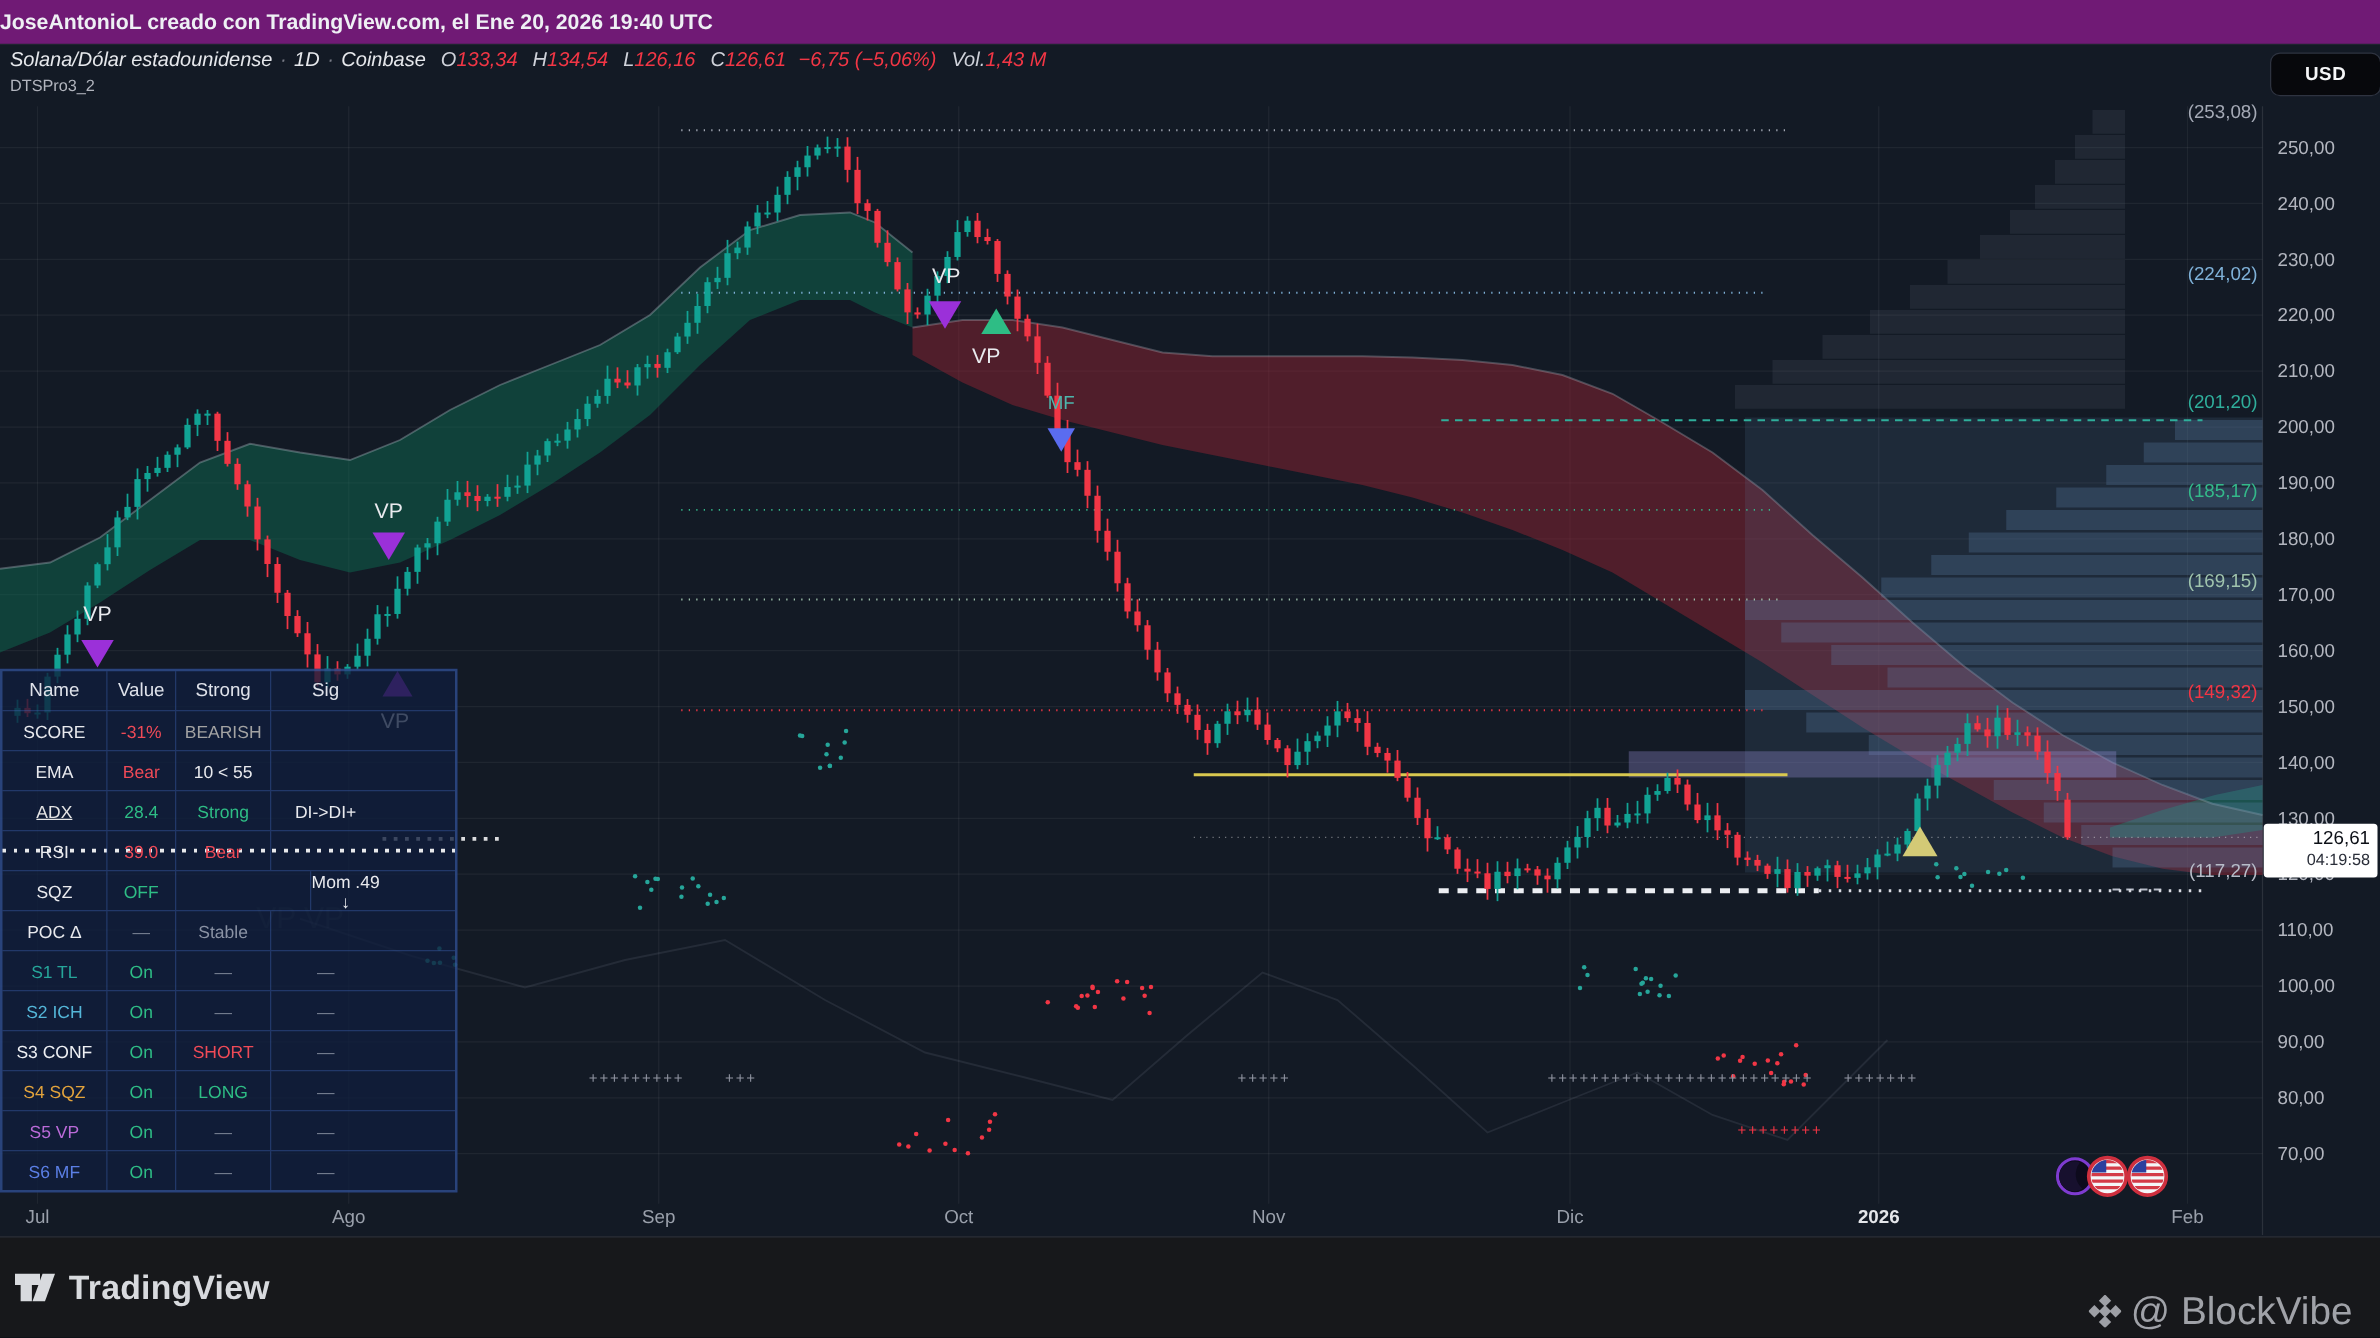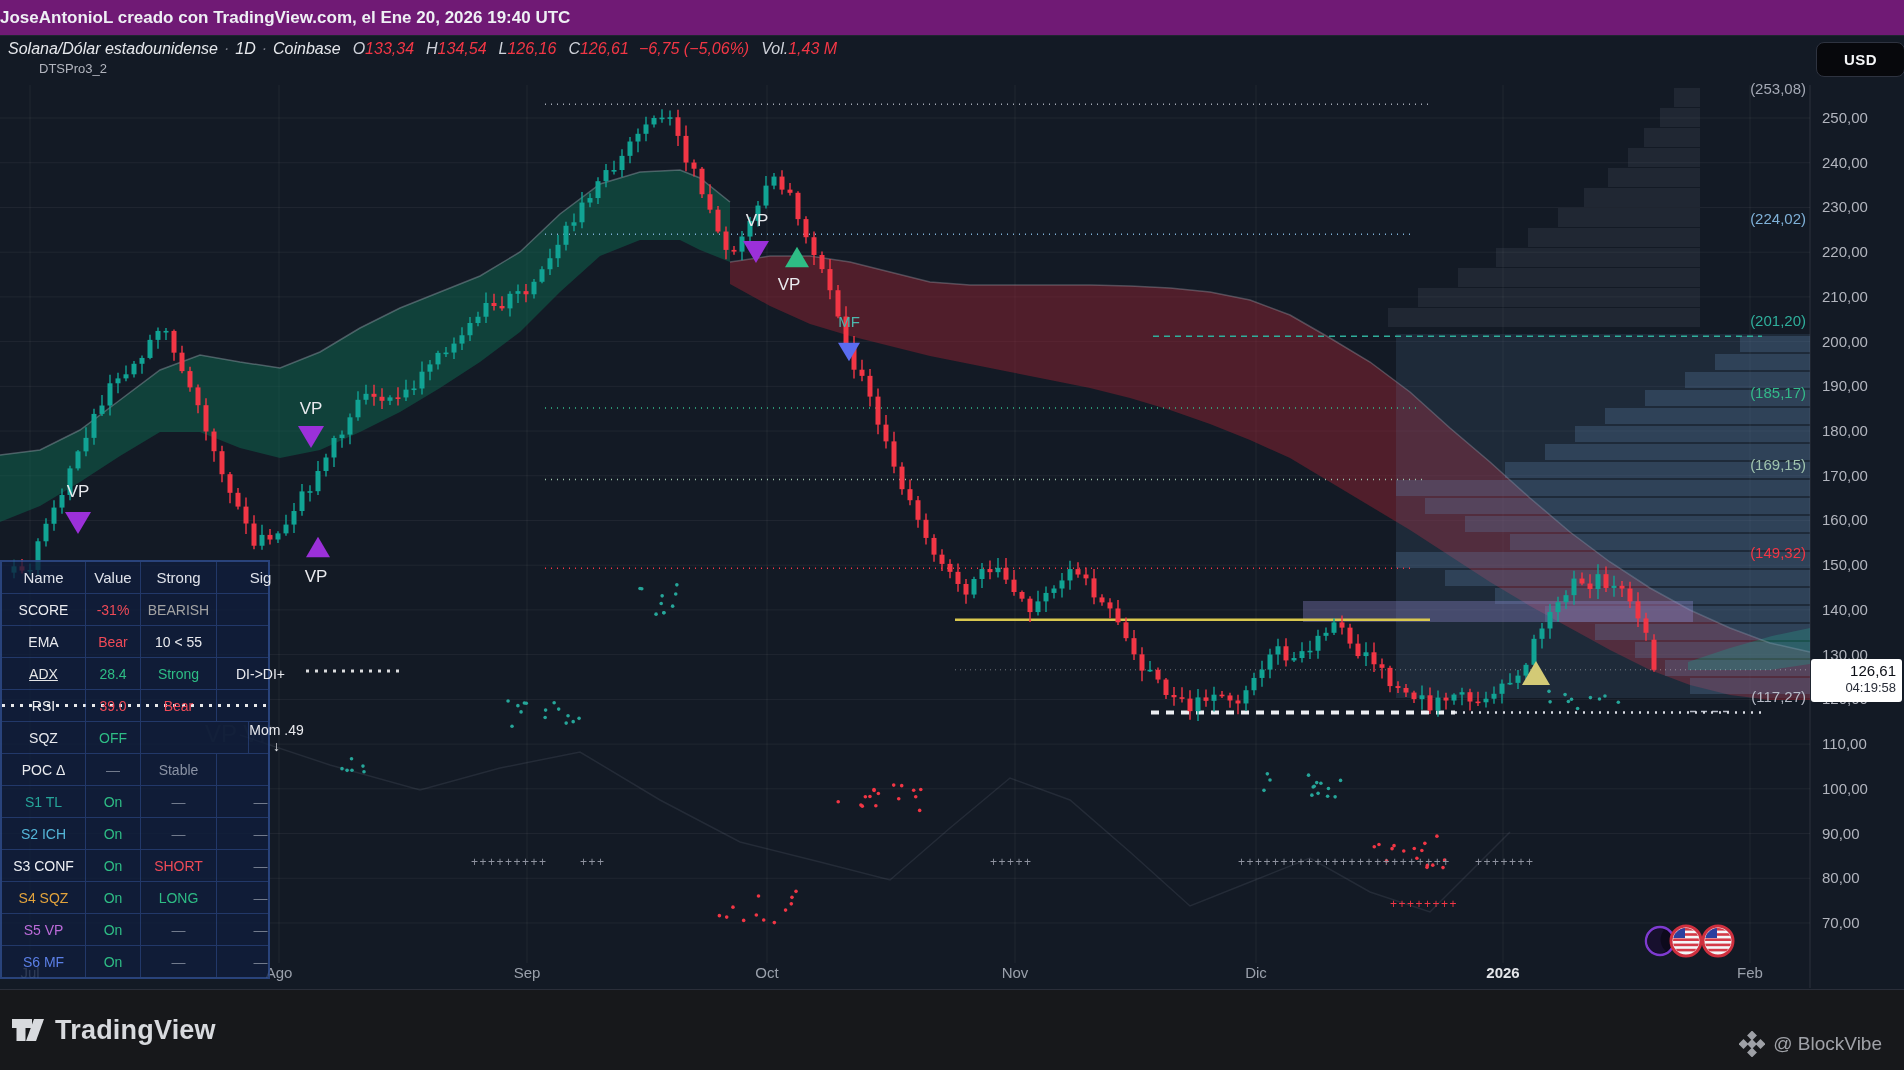--- a/index.html
+++ b/index.html
@@ -6,44 +6,44 @@
   .app{position:relative;width:1904px;height:1070px;overflow:hidden;background:#131a25;
        font-family:"Liberation Sans",sans-serif;-webkit-font-smoothing:antialiased;}
   svg text{font-family:"Liberation Sans",sans-serif;}
   .topbar{position:absolute;left:0;top:0;width:100%;height:35px;background:#701a75;
           border-bottom:1px solid #1f2430;color:#eef0f4;font-size:17px;font-weight:600;
           line-height:35px;white-space:nowrap;z-index:10;}
   .legend{position:absolute;left:8px;top:40px;z-index:10;font-size:16px;color:#e6e8ec;white-space:nowrap;font-style:italic;}
   .legend .sep{color:#787b86;margin:0 6px;}
   .legend .red{color:#f23645;}
   .legend .olab{color:#cfd2da;margin-left:12px;}
-  .legend2{position:absolute;left:8px;top:61px;z-index:10;font-size:13px;color:#b2b5be;margin-left:31px;}
+  .legend2{position:absolute;left:8px;top:61px;z-index:10;font-size:13px;color:#b2b5be;}
   .usd-btn{position:absolute;left:1816px;top:42px;width:87px;height:33px;background:#07080c;
            border:1.5px solid #2e3340;border-radius:8px;color:#f5f6f8;font-size:15px;font-weight:700;
            display:flex;align-items:center;justify-content:center;letter-spacing:.5px;z-index:11;cursor:pointer;}
   .chart-svg{position:absolute;left:0;top:0;z-index:1;}
-  .tbl{position:absolute;left:0;top:560px;width:270px;background:rgba(15,29,60,0.78);
+  .tbl{position:absolute;left:0;top:535px;width:366px;background:rgba(15,29,60,0.78);
        border:2px solid rgba(62,100,180,0.55);box-sizing:border-box;z-index:5;}
   .tr{display:grid;grid-template-columns:83px 55px 76px 88px;height:31px;align-items:center;
       text-align:center;font-size:14px;border-top:1.5px solid rgba(62,100,180,0.40);}
   .tr:first-child{border-top:none;font-size:15px;color:#dfe2ea;}
   .tr>div{border-left:1.5px solid rgba(62,100,180,0.40);height:100%;display:flex;align-items:center;justify-content:center;overflow:hidden;}
   .tr>div:first-child{border-left:none;}
   .tr.dotline{background:repeating-linear-gradient(90deg,rgba(255,255,255,0.9) 0 3px,transparent 3px 9px)
               center/100% 3px no-repeat;}
   .price-box{position:absolute;left:1811px;top:659px;width:91px;height:43px;background:#ffffff;
              border-radius:3px;z-index:12;text-align:right;padding:3px 6px 0 0;box-sizing:border-box;}
   .price-box .p{font-size:15px;color:#0c0f16;font-weight:500;line-height:18px;}
   .price-box .t{font-size:13px;color:#2a2e39;line-height:16px;}
   .botbar{position:absolute;left:0;top:989px;width:100%;height:81px;background:#17181b;
           border-top:1px solid #2a2e39;z-index:8;}
   .tv-logo{position:absolute;left:10px;top:1012px;display:flex;align-items:center;gap:9px;z-index:9;cursor:pointer;}
   .tv-logo .txt{color:#d8dade;font-size:27px;font-weight:700;letter-spacing:.2px;}
   .bv-mark{position:absolute;right:22px;top:1031px;display:flex;align-items:center;gap:8px;z-index:9;
-           color:#a0a2a8;font-size:19px;}
+           color:#a0a2a8;font-size:31px;}
   .flags{position:absolute;left:1643px;top:920px;z-index:4;}
 </style>
 </head>
 <body>
 
 <div class="app">
 
   <svg class="chart-svg" id="chart" width="1904" height="1070" viewBox="0 0 1904 1070">
       <g>
         <line x1="0" y1="118" x2="1810" y2="118" stroke="rgba(255,255,255,0.055)" stroke-width="1"></line>

